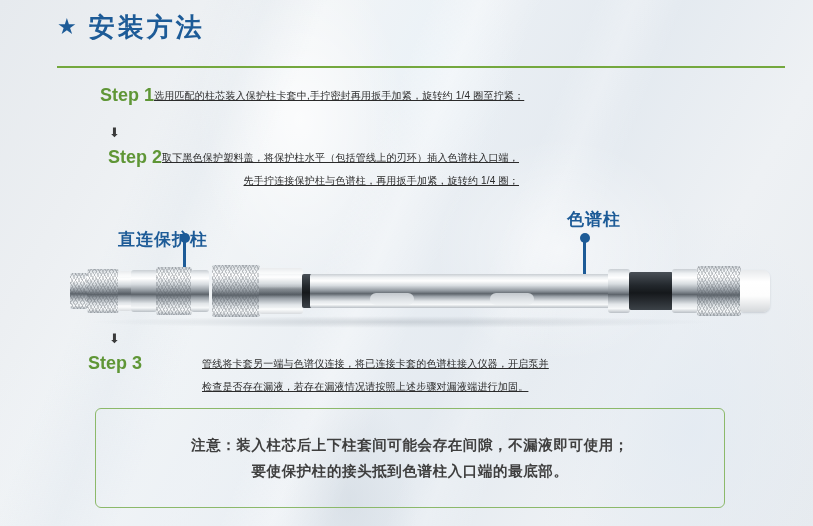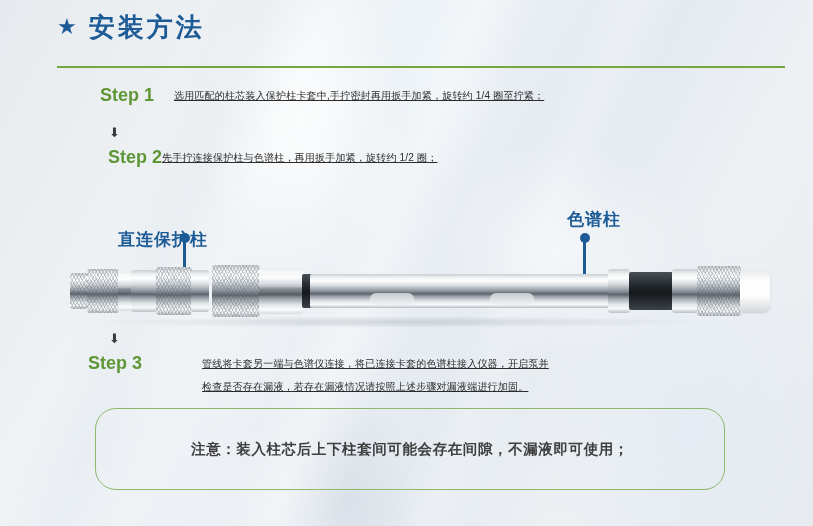--- a/index.html
+++ b/index.html
@@ -103,21 +103,21 @@
   .step-body {
     color: #2b2b2b;
     font-size: 10px;
     line-height: 23px;
     letter-spacing: .2px;
     white-space: nowrap;
     text-decoration: underline;
   }
   .step-body .line { display: block; }
 
-  #step-1 { left: 100px; top: 84px; }
+  #step-1 { left: 80px; top: 84px; text-align: right; }
   #step-2 { left: 88px; top: 146px; text-align: right; }
   #step-3 { left: 88px; top: 352px; gap: 40px; }
 
   
   .step-arrow {
     position: absolute;
     color: #3a3a3a;
     font-size: 13px;
     line-height: 1;
   }
@@ -236,23 +236,23 @@
     border-radius: 50%;
     background: radial-gradient(ellipse at center, rgba(120,130,140,.26), rgba(120,130,140,0) 70%);
   }
 
   
   .note-box {
     position: absolute;
     left: 95px;
     top: 408px;
     width: 630px;
-    height: 82px;
+    height: 100px;
     border: 1.5px solid #8cb96a;
-    border-radius: 21px;
+    border-radius: 6px;
     box-sizing: border-box;
     display: flex;
     flex-direction: column;
     align-items: center;
     justify-content: center;
     gap: 11px;
   }
   .note-line {
     color: #3f3f3f;
     font-size: 14.5px;
@@ -281,21 +281,22 @@
     <span class="step-body">
       <span class="line">选用匹配的柱芯装入保护柱卡套中,手拧密封再用扳手加紧，旋转约 1/4 圈至拧紧；</span>
     </span>
   </div>
 
   <span class="step-arrow" id="arrow-1">⬇</span>
 
   <div class="step-row" id="step-2">
     <span class="step-label">Step 2</span>
     <span class="step-body">
-      <span class="line">先手拧连接保护柱与色谱柱，再用扳手加紧，旋转约 1/2 圈；</span>
+      <span class="line">取下黑色保护塑料盖，将保护柱水平（包括管线上的刃环）插入色谱柱入口端，</span>
+      <span class="line">先手拧连接保护柱与色谱柱，再用扳手加紧，旋转约 1/4 圈；</span>
     </span>
   </div>
 
   <span class="callout" id="callout-guard">直连保护柱</span>
   <div class="leader" id="leader-guard"></div>
 
   <span class="callout" id="callout-column">色谱柱</span>
   <div class="leader" id="leader-column"></div>
 
   <div class="photo-shadow"></div>
@@ -329,15 +330,16 @@
   <div class="step-row" id="step-3">
     <span class="step-label">Step 3</span>
     <span class="step-body">
       <span class="line">管线将卡套另一端与色谱仪连接，将已连接卡套的色谱柱接入仪器，开启泵并</span>
       <span class="line">检查是否存在漏液，若存在漏液情况请按照上述步骤对漏液端进行加固。</span>
     </span>
   </div>
 
   <div class="note-box">
     <span class="note-line">注意：装入柱芯后上下柱套间可能会存在间隙，不漏液即可使用；</span>
+    <span class="note-line">要使保护柱的接头抵到色谱柱入口端的最底部。</span>
   </div>
 
 </div>
 
 </body></html>

